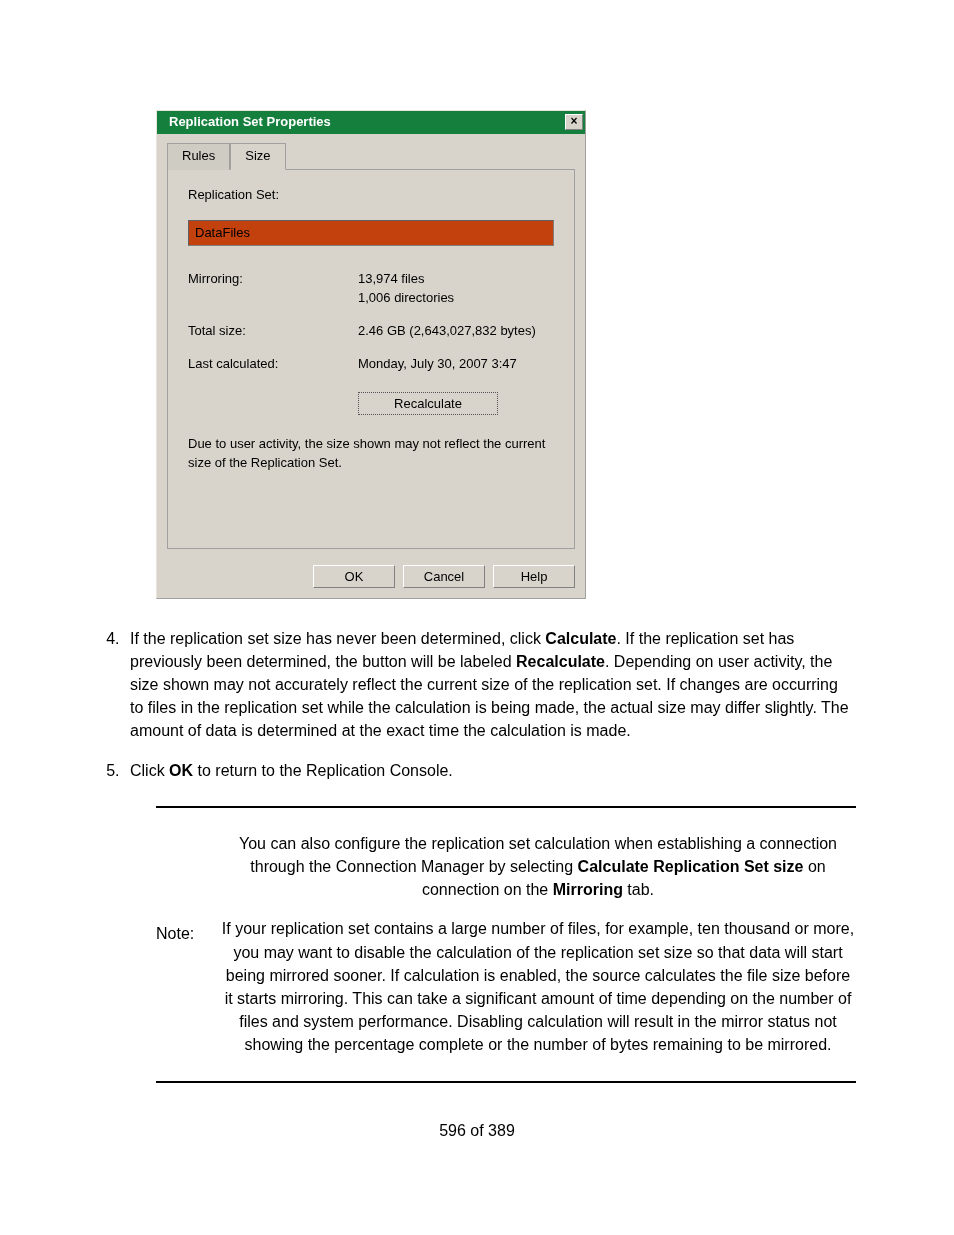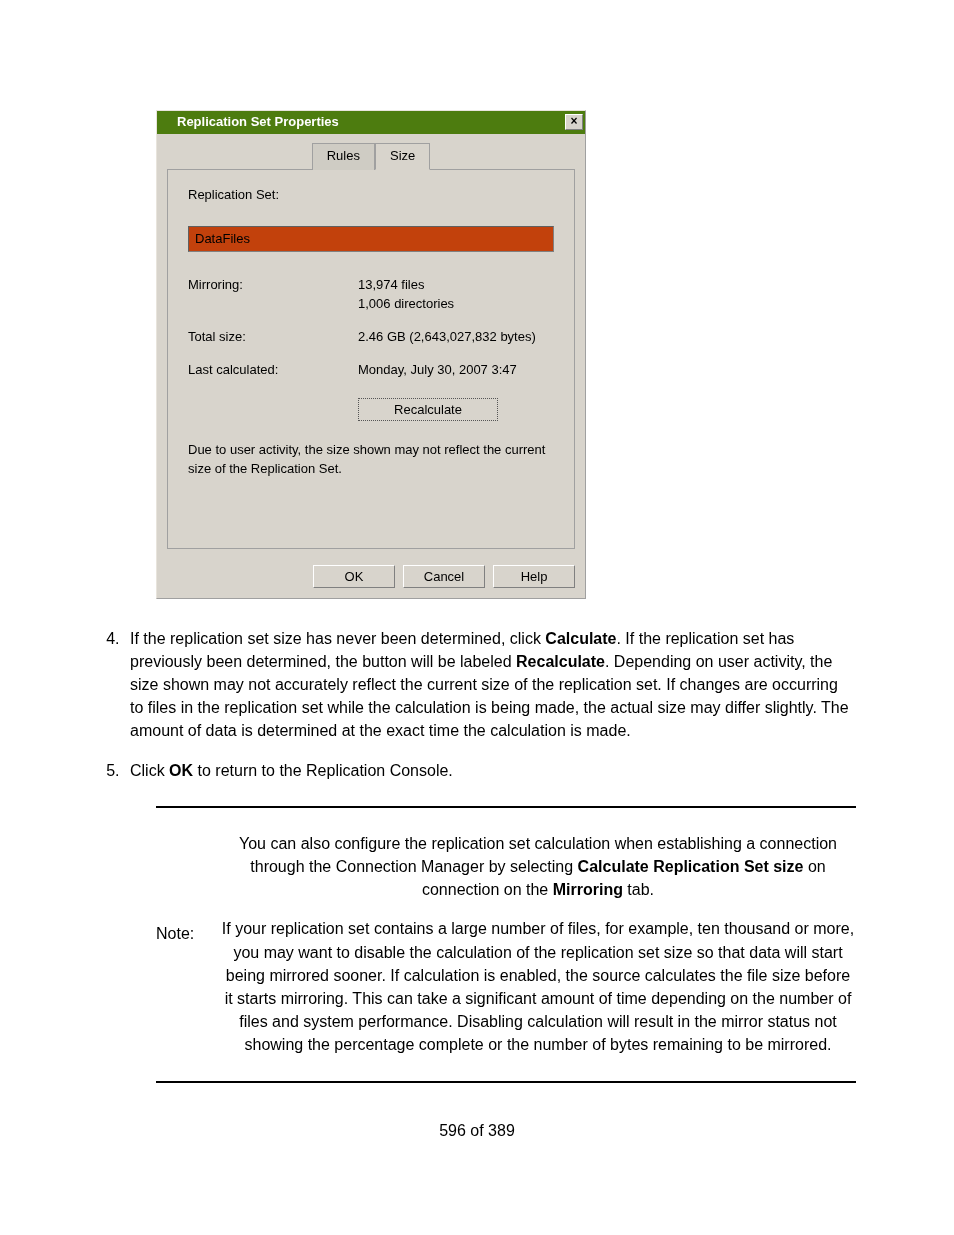--- a/index.html
+++ b/index.html
@@ -20,43 +20,42 @@
     border: 1px solid #a0a0a0;
     border-top-color: #e8e4dc;
     border-left-color: #e8e4dc;
     font-family: "Tahoma", "MS Sans Serif", sans-serif;
     font-size: 13px;
   }
   .titlebar {
     display: flex;
     align-items: center;
     justify-content: space-between;
-    background: #4d7c0f;
+    background: #15803d;
     color: #fff;
     font-weight: bold;
-    padding: 2px 2px 2px 20px;
+    padding: 2px 2px 2px 12px;
     font-size: 13px;
   }
   .close-btn {
     width: 18px; height: 16px;
     background: #d8d4cc;
     border: 1px solid #808080;
     border-top-color: #fff;
     border-left-color: #fff;
     color: #000;
     font-size: 12px;
     line-height: 12px;
     text-align: center;
     font-weight: bold;
     font-family: Arial, sans-serif;
   }
   .tab-strip {
     display: flex;
     padding: 8px 10px 0 10px;
-    justify-content: center;
   }
   .tab {
     padding: 3px 14px;
     border: 1px solid #a0a0a0;
     border-bottom: none;
     background: #cfccc4;
     font-size: 13px;
     margin-right: 0;
     position: relative;
     top: 1px;
@@ -66,21 +65,21 @@
     border-bottom: 1px solid #d8d4cc;
     z-index: 2;
   }
   .tab-panel {
     border: 1px solid #a0a0a0;
     margin: 0 10px 8px 10px;
     padding: 16px 20px 50px 20px;
     background: #d8d4cc;
     min-height: 380px;
   }
-  .field-label { font-size: 13px; margin-bottom: 21px; }
+  .field-label { font-size: 13px; margin-bottom: 15px; }
   .textbox {
     border: 1px solid #808080;
     border-top-color: #606060;
     border-left-color: #606060;
     background: #c2410c;
     padding: 3px 6px;
     width: 100%;
     font-size: 13px;
     color: #000;
   }

